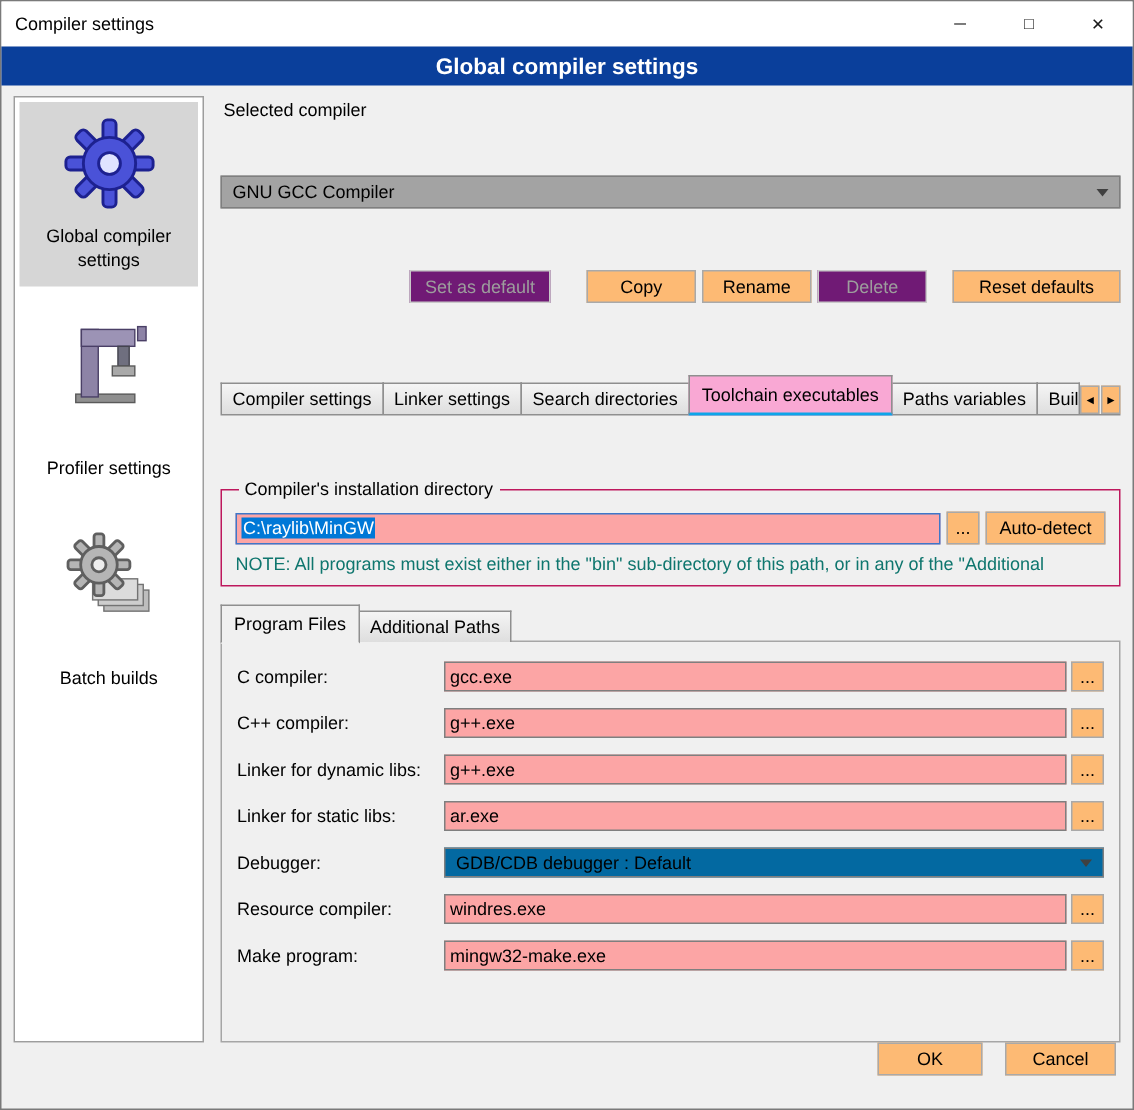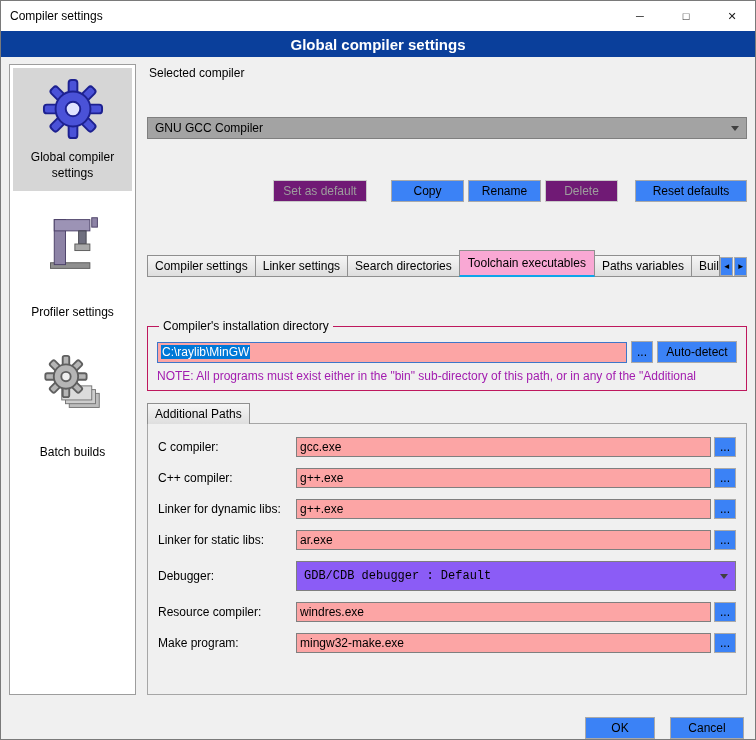--- a/index.html
+++ b/index.html
@@ -27,21 +27,21 @@
   .side-icon { width:66px; height:66px; display:flex; align-items:center; justify-content:center; }
   .side-label { font-size:12px; text-align:center; margin-top:8px; line-height:1.3; }
 
   
   .main { flex:1; display:flex; flex-direction:column; min-width:0;gap:32px; }
   .lbl { margin:2px 0 5px 2px; }
 
   .combo { height:22px; border:1px solid #7f7f7f; background:#a3a3a3; display:flex; align-items:center; padding:0 7px; cursor:default; }
   .caret { margin-left:auto; width:0; height:0; border-left:4px solid transparent; border-right:4px solid transparent; border-top:5px solid #404040; }
 
-  button { font-family:"Liberation Sans", sans-serif; font-size:12px; height:22px; background:#3b82f6; border:1px solid #a9a9a9; color:#000; cursor:default; }
+  button { font-family:"Liberation Sans", sans-serif; font-size:12px; height:22px; background:#fdba74; border:1px solid #a9a9a9; color:#000; cursor:default; }
   button[disabled] { color:#9d9d9d; background:#701a75; border-color:#c9c9c9; }
 
   .btn-row { display:flex; margin-top:9px; align-items:center; justify-content:flex-end; gap:4px; }
   .b-setdefault { width:94px; margin-right:20px; }
   .b-copy, .b-rename, .b-delete { width:73px; }
   .b-reset { width:112px; margin-left:13px; }
 
   
   .tabstrip { display:flex; align-items:flex-end; margin-top:16px; border-bottom:1px solid #8f8f8f; position:relative; }
   .tab { padding:3px 7px; border:1px solid #8f8f8f; border-bottom:none; background:linear-gradient(#f5f5f5,#dedede); margin-right:-1px; white-space:nowrap; cursor:default; }
@@ -53,35 +53,35 @@
   .tabpage { padding-top:10px; display:flex; flex-direction:column; flex:1; min-height:0; }
 
   .groupbox { border:1px solid #be185d; padding:6px 9px 7px 9px; }
   .groupbox legend { font-size:12px; padding:0 4px; margin-left:2px; }
   .dir-row { display:flex; gap:4px; align-items:center; margin-top:2px; }
   .textbox { height:21px; border:1px solid #7f7f7f; background:#fca5a5; display:flex; align-items:center; padding:0 3px; flex:1; min-width:0; white-space:nowrap; overflow:hidden; cursor:text; }
   .textbox.focused { border-color:#3d77c9; }
   .sel { background:#0078d7; color:#fff; padding:0 1px; }
   .browse { width:22px; flex:none; }
   .autodetect { width:80px; flex:none; }
-  .note { color:#a21caf; margin-top:6px; white-space:nowrap; overflow:hidden; }
+  .note { color:#0f766e; margin-top:6px; white-space:nowrap; overflow:hidden; }
 
   .inner-tabstrip { display:flex; align-items:flex-end; margin-top:12px; position:relative; z-index:2; }
   .inner-tabstrip .tab.active { border-bottom:1px solid #f0f0f0; background:#f0f0f0; }
   .inner-panel { border:1px solid #a6a6a6; margin-top:-1px; flex:1; padding:13px 10px 10px 10px; min-height:0; }
 
   .frow { display:flex; align-items:center; margin-bottom:11px; }
   .flabel { width:138px; flex:none; }
   .fctl { flex:1; display:flex; gap:3px; align-items:center; min-width:0; }
   .fctl .textbox { height:20px; }
   .fctl .browse { height:20px; }
-  .combo.gray { flex:1; height:30px; background:#8b5cf6;font-family:Liberation Mono, monospace; }
-
-  
-  .footer { height:44px; flex:none; display:flex; justify-content:flex-end; align-items:flex-end; gap:15px; padding:0 11px; }
+  .combo.gray { flex:1; height:20px; background:#0369a1; }
+
+  
+  .footer { height:44px; flex:none; display:flex; justify-content:flex-end; align-items:flex-start; gap:15px; padding:0 11px; }
   .b-ok { width:70px; }
   .b-cancel { width:74px; }
 </style>
 </head>
 <body>
 
 <div class="window">
 
   <div class="titlebar">
     <span class="title">Compiler settings</span>
@@ -188,20 +188,21 @@
             <div class="textbox focused">
               <span class="sel">C:\raylib\MinGW</span>
             </div>
             <button class="browse">...</button>
             <button class="autodetect">Auto-detect</button>
           </div>
           <div class="note">NOTE: All programs must exist either in the "bin" sub-directory of this path, or in any of the "Additional</div>
         </fieldset>
 
         <div class="inner-tabstrip">
+          <div class="tab active">Program Files</div>
           <div class="tab">Additional Paths</div>
         </div>
 
         <div class="inner-panel">
 
           <div class="frow">
             <span class="flabel">C compiler:</span>
             <div class="fctl">
               <div class="textbox">
                   <span>gcc.exe</span>

